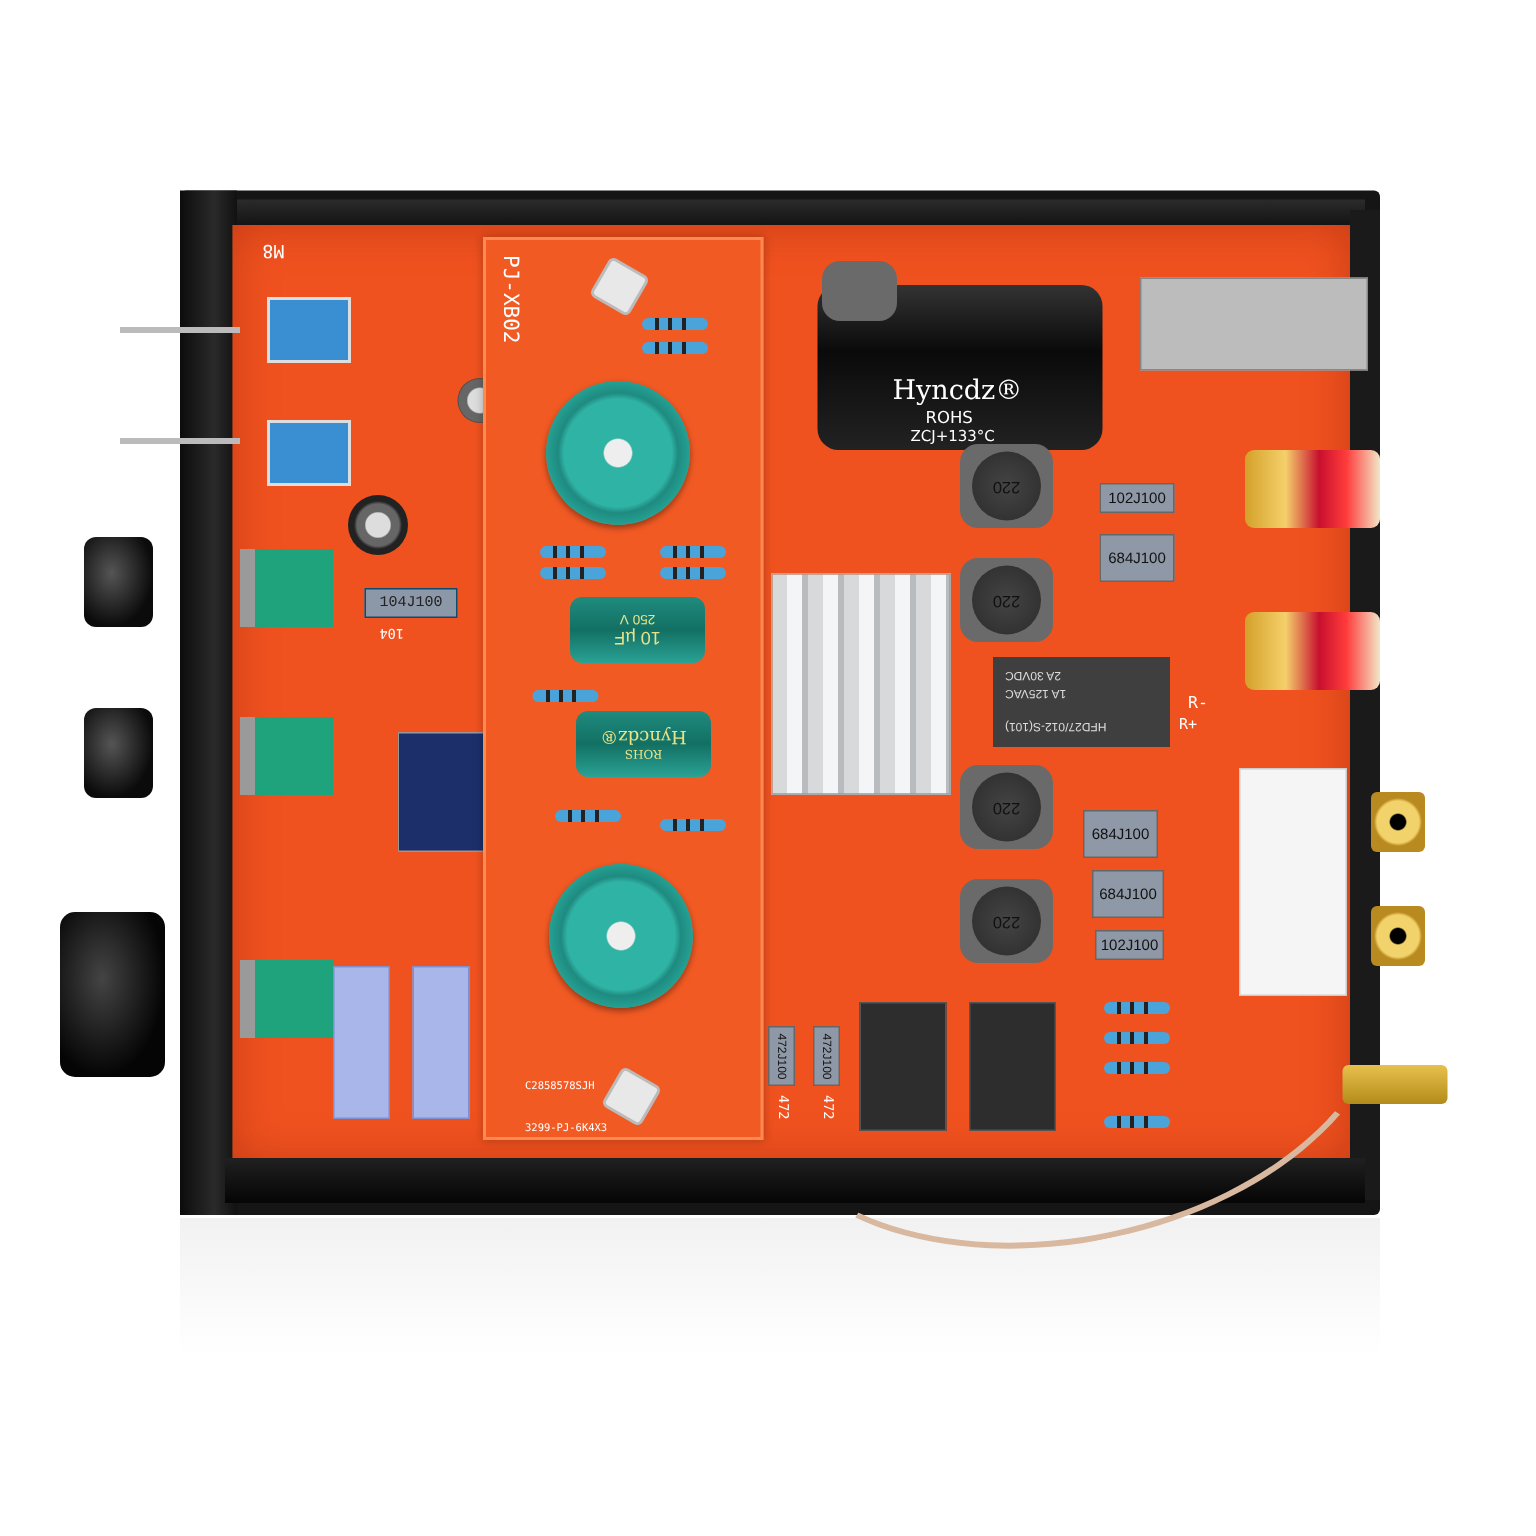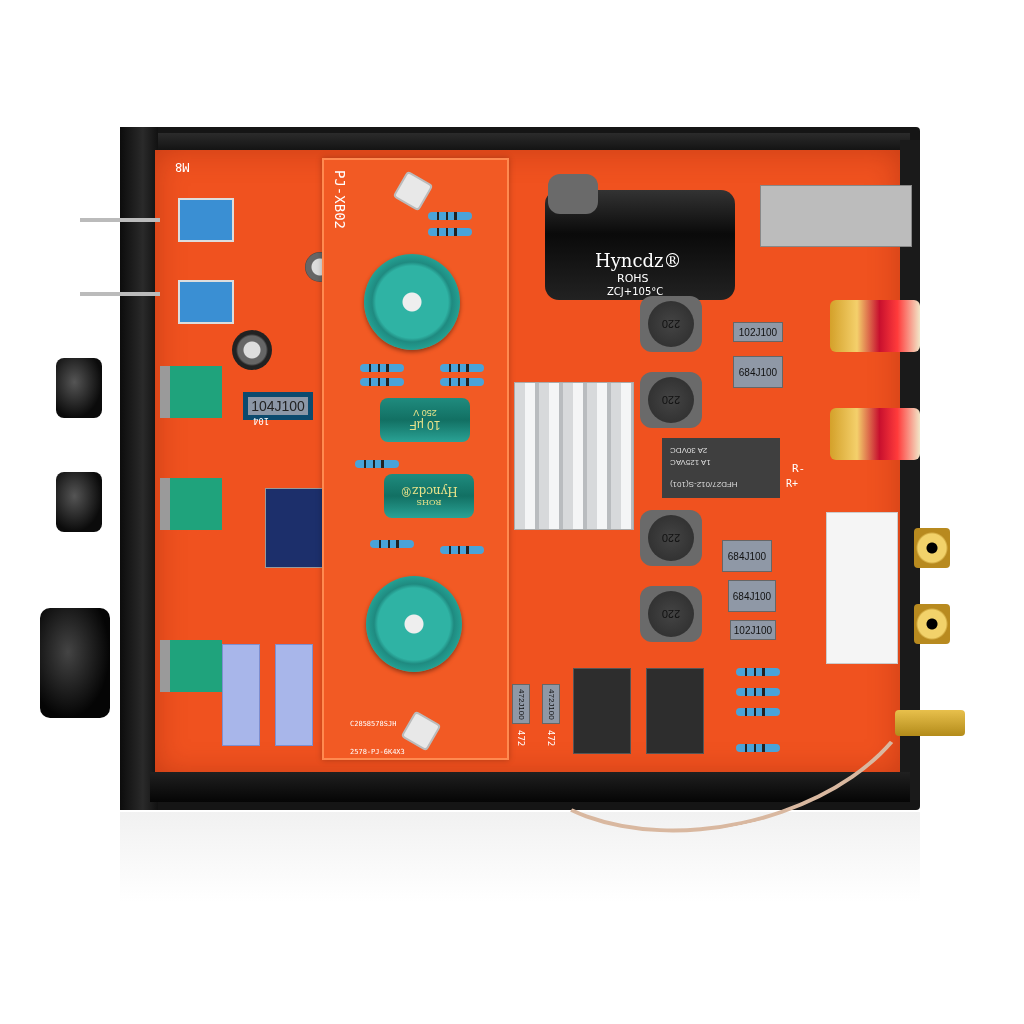--- a/index.html
+++ b/index.html
@@ -44,21 +44,21 @@
   .binding{width:90px;height:52px;background:linear-gradient(90deg,#d4a12a,#f4d06b 30%,#c8102e 55%,#ff3b3b 75%,#f2e6c8);border-radius:6px;}
   .rca{width:36px;height:40px;background:radial-gradient(circle,#000 0 5px,#f2d26a 6px 14px,#b88a1f 16px);border-radius:4px;}
   .white-block{left:826px;top:512px;width:70px;height:150px;background:#f5f5f5;border:1px solid #ccc;}
   .sma{left:895px;top:710px;width:70px;height:26px;background:linear-gradient(#e8c04c,#b38b1a);border-radius:4px;}
   .lavender{width:36px;height:100px;background:#a8b6ea;border:1px solid #7d8fd0;}
   .green-pot{width:52px;height:52px;background:#1fa37c;border-left:10px solid #9a9a9a;}
   .bt-module{left:265px;top:488px;width:58px;height:78px;background:#1c2f6b;border:1px solid #999;}
   .resistor{width:44px;height:8px;border-radius:4px;background:linear-gradient(90deg,#4aa3d9 0 20%,#222 20% 26%,#4aa3d9 26% 40%,#222 40% 46%,#4aa3d9 46% 60%,#222 60% 66%,#4aa3d9 66%);}
   .standoff{width:26px;height:26px;background:#e8e8e8;border:2px solid #bbb;transform:rotate(30deg);border-radius:4px;}
   .cable{border:4px solid #d9b8a0;border-radius:50%;}
-  .label-box{width:60px;height:18px;background:#8c97a7;color:#222;font-size:14px;display:flex;align-items:center;justify-content:center;border:5px solid #0c4a6e;}
+  .label-box{width:60px;height:18px;background:#8c97a7;color:#222;font-size:10px;display:flex;align-items:center;justify-content:center;border:1px solid #0c4a6e;font-family:Liberation Mono, monospace;}
 </style>
 </head>
 <body>
 
 <div class="abs chassis"></div>
 <div class="abs top-rail"></div>
 <div class="abs front-panel"></div>
 <div class="abs rear-panel"></div>
 <div class="abs pcb"></div>
 <div class="abs bottom-rail"></div>
@@ -107,26 +107,26 @@
 <div class="abs resistor" style="left:428px;top:228px;"></div>
 <div class="abs resistor" style="left:360px;top:364px;"></div>
 <div class="abs resistor" style="left:440px;top:364px;"></div>
 <div class="abs resistor" style="left:360px;top:378px;"></div>
 <div class="abs resistor" style="left:440px;top:378px;"></div>
 <div class="abs resistor" style="left:355px;top:460px;"></div>
 <div class="abs resistor" style="left:370px;top:540px;"></div>
 <div class="abs resistor" style="left:440px;top:546px;"></div>
 
 <div class="abs silk" style="left:350px;top:720px;font-size:7px;">C2858578SJH</div>
-<div class="abs silk" style="left:350px;top:748px;font-size:7px;">2578-PJ-6K4X3</div>
+<div class="abs silk" style="left:350px;top:748px;font-size:7px;">3299-PJ-6K4X3</div>
 
 <div class="abs bigcap">
   <div class="abs cap-text" style="left:50px;top:60px;font-size:18px;">Hyncdz®</div>
   <div class="abs cap-text" style="left:72px;top:82px;font-size:11px;font-family:'DejaVu Sans',sans-serif;">ROHS</div>
-  <div class="abs cap-text" style="left:62px;top:96px;font-size:10px;font-family:'DejaVu Sans',sans-serif;">ZCJ+105°C</div>
+  <div class="abs cap-text" style="left:62px;top:96px;font-size:10px;font-family:'DejaVu Sans',sans-serif;">ZCJ+133°C</div>
 </div>
 
 <div class="abs heatsink"></div>
 
 <div class="abs inductor" style="left:640px;top:296px;">
     <div class="core rot180">220</div>
   </div>
 <div class="abs inductor" style="left:640px;top:372px;">
     <div class="core rot180">220</div>
   </div>

